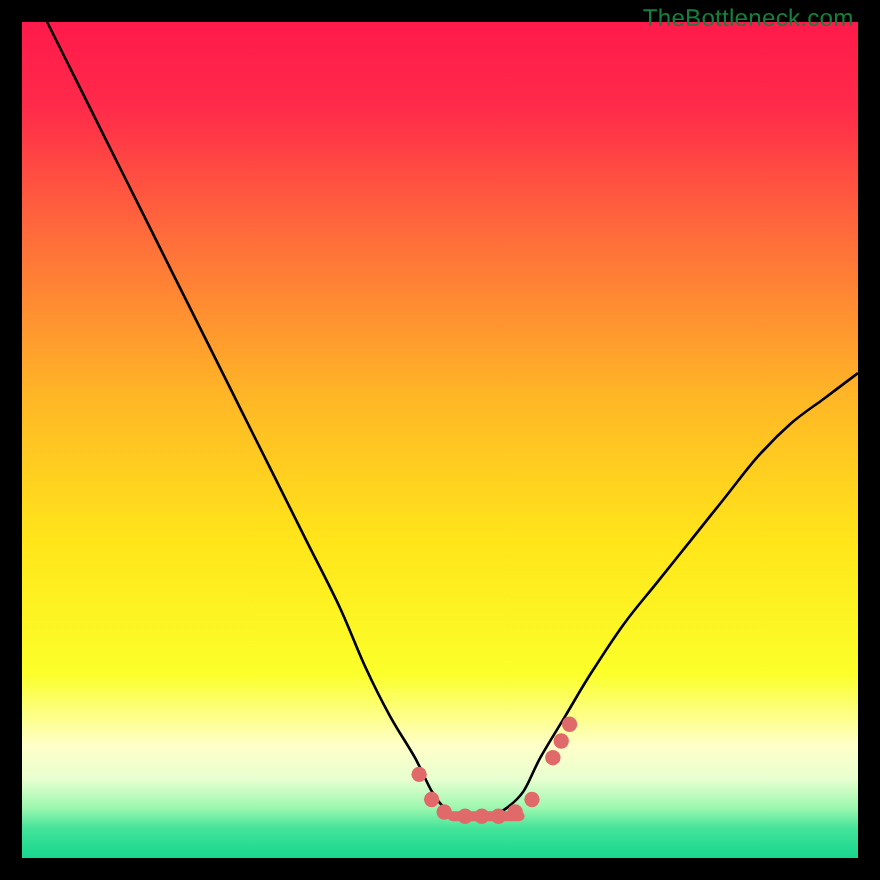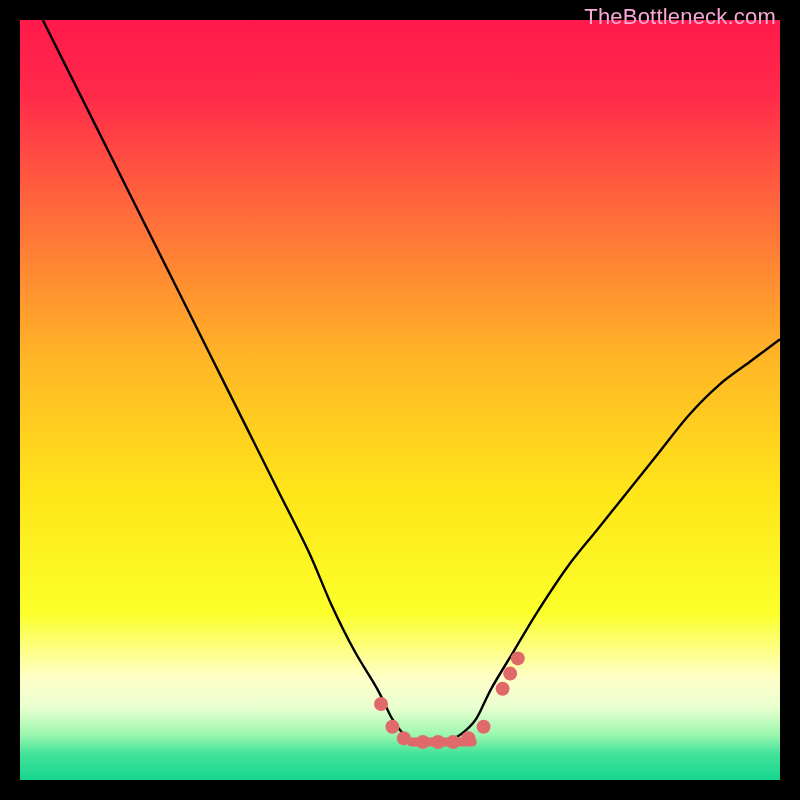--- a/index.html
+++ b/index.html
@@ -24,21 +24,21 @@
     top: 0;
     width: 760px;
     height: 760px;
   }
   .watermark {
     position: absolute;
     top: 4px;
     right: 24px;
     font-family: Arial, Helvetica, sans-serif;
     font-size: 22px;
-    color: #f9a8d4;
+    color: #15803d;
     letter-spacing: 0.2px;
     user-select: none;
   }
 </style>
 </head>
 <body>
 
 <div class="frame">
   <svg class="plot" viewBox="0 0 760 760" preserveAspectRatio="none">
     <defs>

